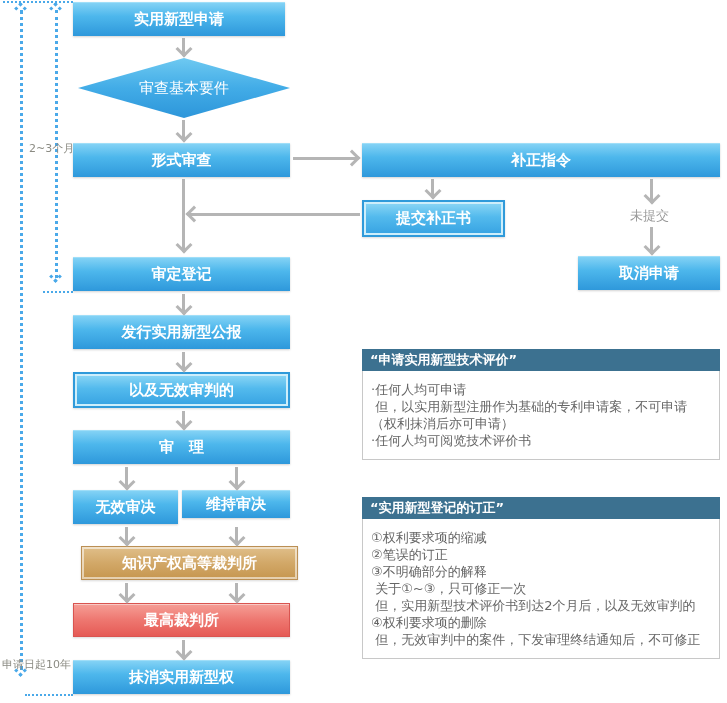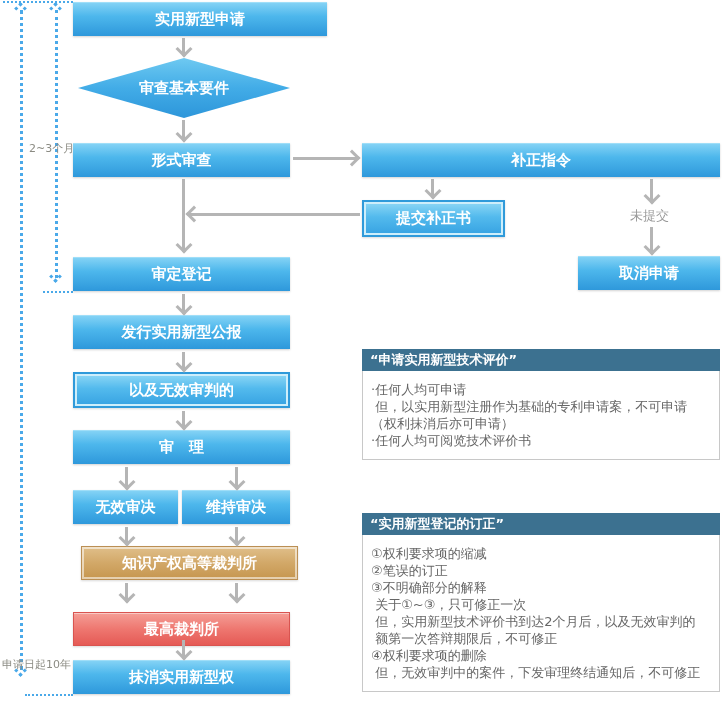--- a/index.html
+++ b/index.html
@@ -20,25 +20,24 @@
   }
   .node.tan {
     background:linear-gradient(180deg,#e0bf8a 0%,#d2a868 50%,#c6964f 100%);
     border:1px solid #bb8f54;
     box-shadow:inset 0 0 0 2px rgba(255,255,255,.55), 0 1px 2px rgba(0,0,0,.15);
   }
   .node.red {
     background:linear-gradient(180deg,#f59e96 0%,#ee7770 50%,#e55a55 100%);
     border:1px solid #d95450;
     box-shadow:inset 0 1px 0 rgba(255,255,255,.45), 0 1px 2px rgba(0,0,0,.15);
-    margin-top:9px;
   }
   .diamond {
     position:absolute; display:flex; align-items:center; justify-content:center;
-    color:#fff; font-weight:bold; font-size:15px;
+    color:#fff; font-weight:normal; font-size:15px;
     background:linear-gradient(180deg,#6ec9f1 0%,#42ace7 50%,#2d96da 100%);
     clip-path:polygon(50% 0%, 100% 50%, 50% 100%, 0% 50%);
   }
 
   
   .ga-v { position:absolute; width:3px; background:#b5b5b5; }
   .ga-v::after {
     content:""; position:absolute; left:-4px; bottom:-1px; width:9px; height:9px;
     border-right:3px solid #b5b5b5; border-bottom:3px solid #b5b5b5; transform:rotate(45deg);
   }
@@ -81,21 +80,21 @@
   <div class="dchev up" style="left:16px; top:4px;"></div>
   <div class="dchev down" style="left:16px; top:666px;"></div>
   <div class="dv" style="left:55px; top:10px; height:268px;"></div>
   <div class="dchev up" style="left:51px; top:4px;"></div>
   <div class="dchev down" style="left:51px; top:272px;"></div>
   <div class="dh" style="left:43px; top:291px; width:30px;"></div>
   <div class="dh" style="left:25px; top:694px; width:48px;"></div>
   <div class="small-lbl" style="left:29px; top:141px;">2~3个月</div>
   <div class="small-lbl" style="left:2px; top:657px;">申请日起10年</div>
 
-  <div class="node" style="left:73px; top:2px; width:254px; height:34px;">
+  <div class="node" style="left:73px; top:2px; width:212px; height:34px;">
     <span>实用新型申请</span>
   </div>
   <div class="diamond" style="left:78px; top:58px; width:212px; height:60px;">
     <span>审查基本要件</span>
   </div>
   <div class="node" style="left:73px; top:143px; width:217px; height:34px;">
     <span>形式审查</span>
   </div>
   <div class="node" style="left:73px; top:257px; width:217px; height:34px;">
     <span>审定登记</span>
@@ -105,21 +104,21 @@
   </div>
   <div class="node bordered" style="left:73px; top:372px; width:217px; height:36px;">
     <span>以及无效审判的</span>
   </div>
   <div class="node" style="left:73px; top:430px; width:217px; height:34px;">
     <span>审　理</span>
   </div>
   <div class="node" style="left:73px; top:490px; width:105px; height:34px;">
     <span>无效审决</span>
   </div>
-  <div class="node" style="left:182px; top:490px; width:108px; height:34px;">
+  <div class="node" style="left:182px; top:490px; width:108px; height:28px;">
     <span>维持审决</span>
   </div>
   <div class="node tan" style="left:81px; top:546px; width:217px; height:34px;">
     <span>知识产权高等裁判所</span>
   </div>
   <div class="node red" style="left:73px; top:603px; width:217px; height:34px;">
     <span>最高裁判所</span>
   </div>
   <div class="node" style="left:73px; top:660px; width:217px; height:34px;">
     <span>抹消实用新型权</span>
@@ -158,27 +157,26 @@
   <div class="panel" style="left:362px; top:349px;">
     <div class="phead">“申请实用新型技术评价”</div>
     <div class="pbody">
       <div class="pline">·任何人均可申请</div>
       <div class="pline"> 但，以实用新型注册作为基础的专利申请案，不可申请</div>
       <div class="pline">（权利抹消后亦可申请）</div>
       <div class="pline">·任何人均可阅览技术评价书</div>
     </div>
   </div>
 
-  <div class="panel" style="left:362px; top:497px;margin-top:16px;">
+  <div class="panel" style="left:362px; top:497px;">
     <div class="phead">“实用新型登记的订正”</div>
     <div class="pbody">
       <div class="pline">①权利要求项的缩减</div>
       <div class="pline">②笔误的订正</div>
       <div class="pline">③不明确部分的解释</div>
       <div class="pline"> 关于①~③，只可修正一次</div>
       <div class="pline"> 但，实用新型技术评价书到达2个月后，以及无效审判的</div>
-      <div class="pline"> 额第一次答辩期限后，不可修正</div>
       <div class="pline">④权利要求项的删除</div>
       <div class="pline"> 但，无效审判中的案件，下发审理终结通知后，不可修正</div>
     </div>
   </div>
 
 </div>
 
 </body></html>

